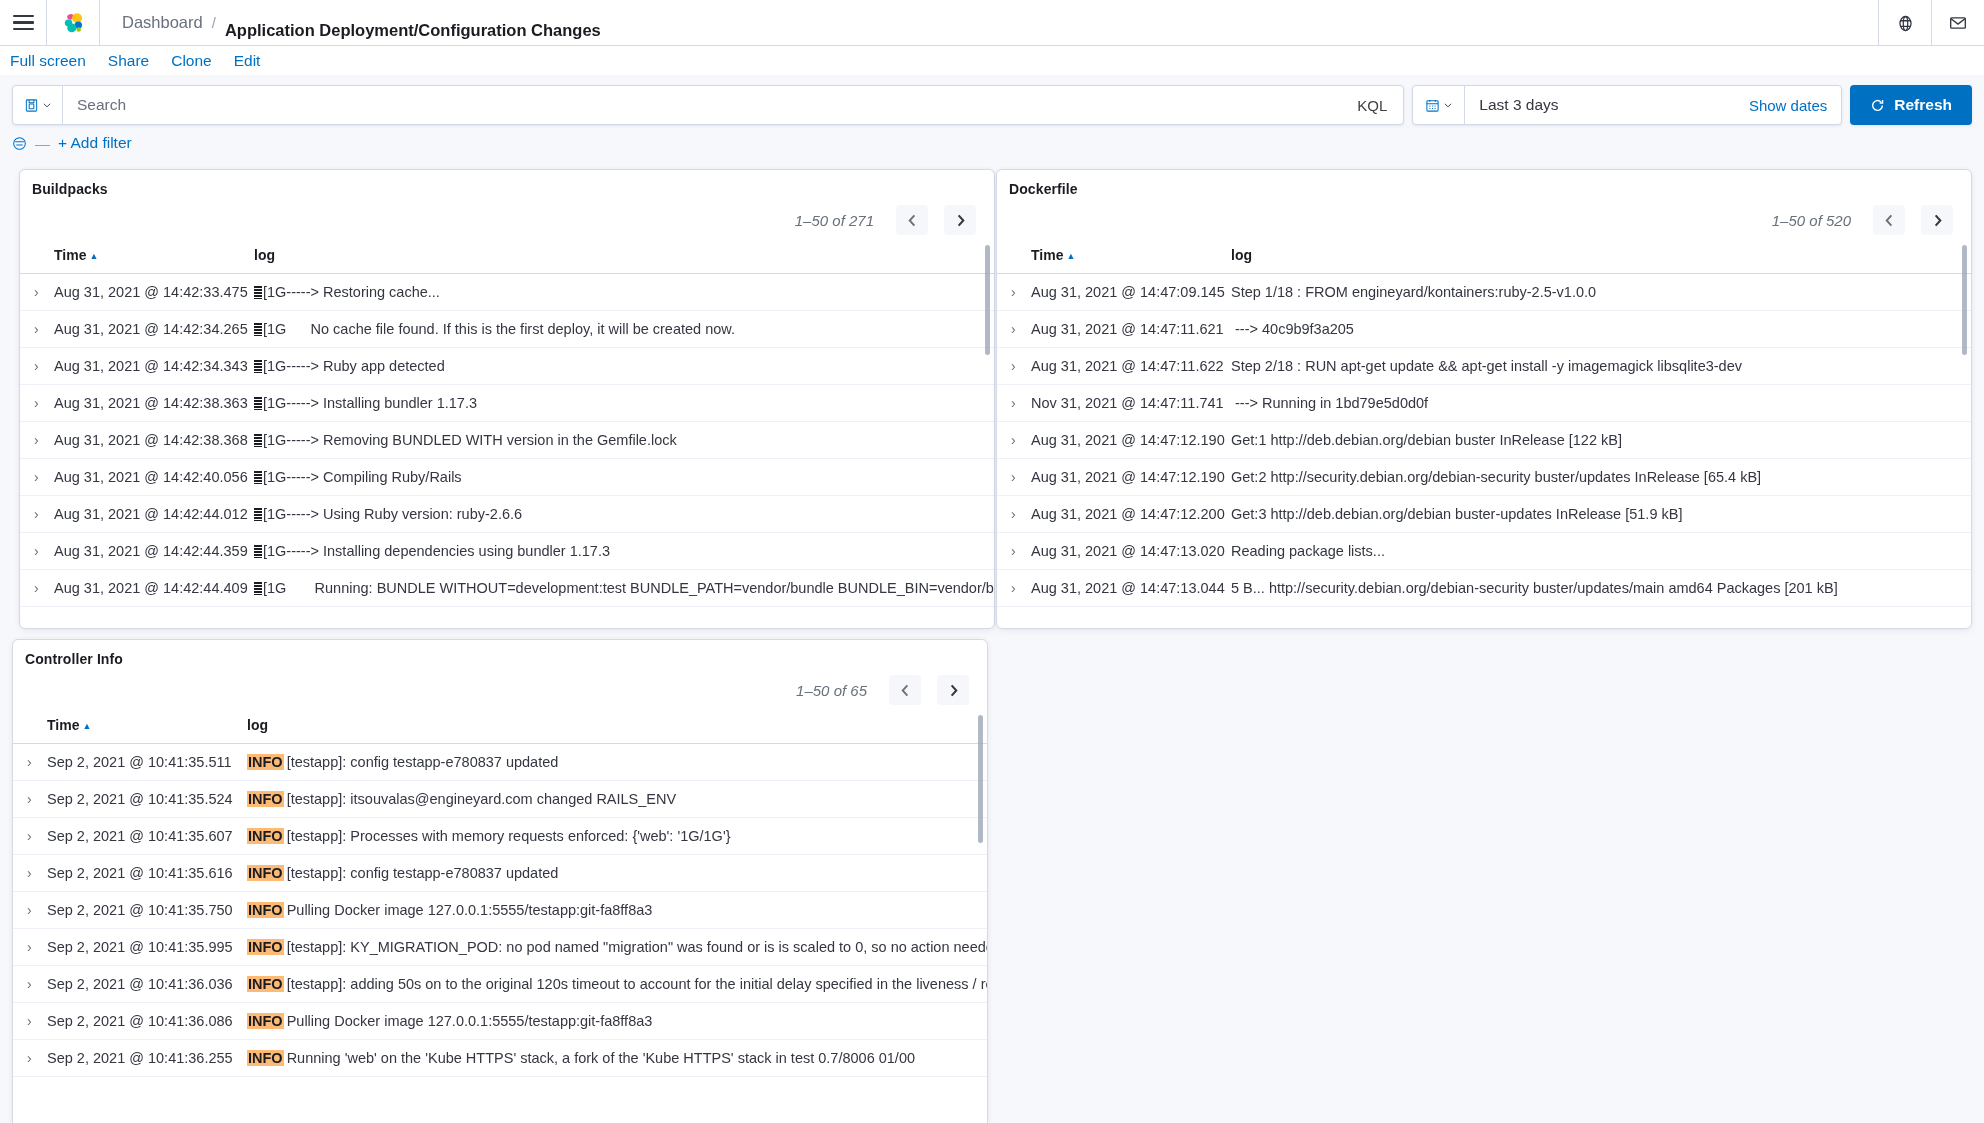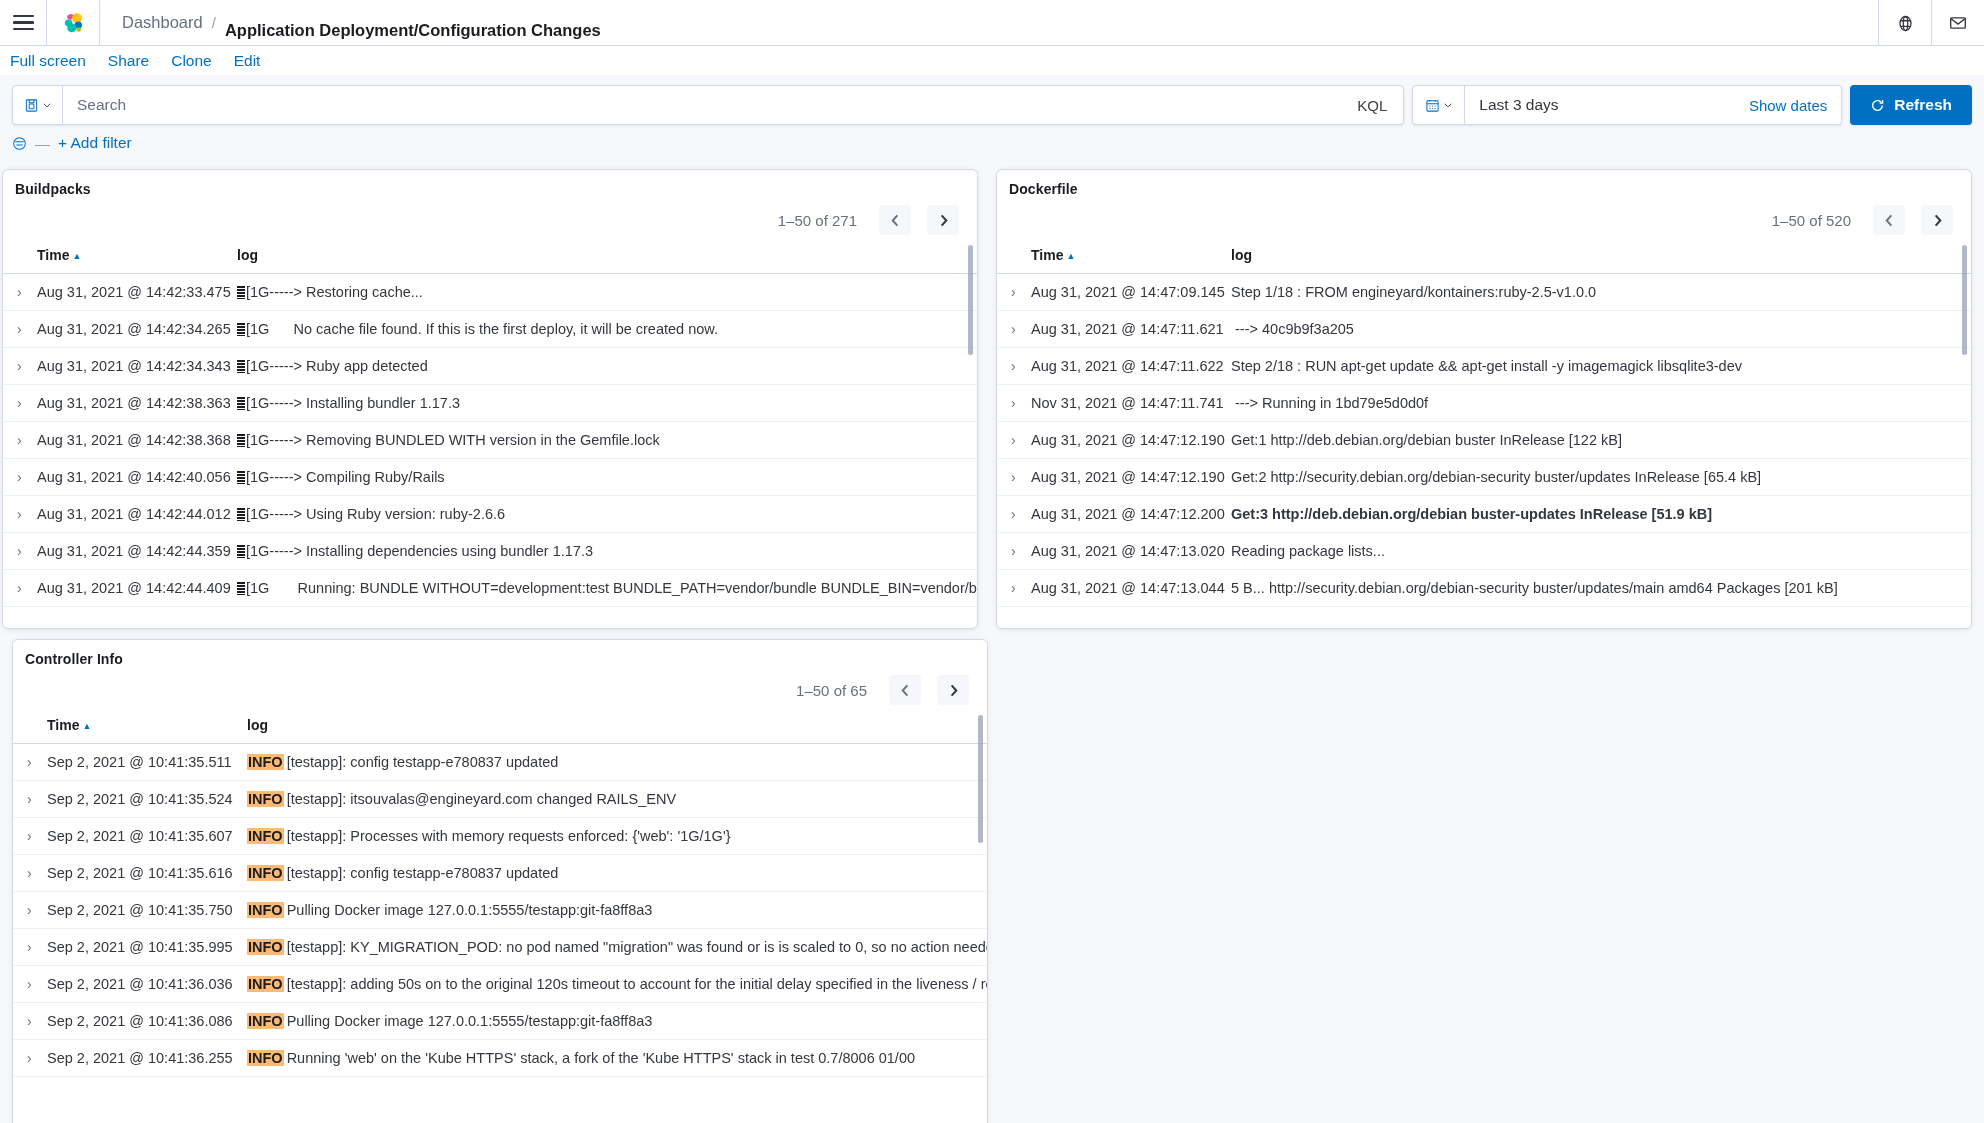--- a/index.html
+++ b/index.html
@@ -163,20 +163,21 @@
   .panel-body {
     flex: 1 1 auto;
     position: relative;
     overflow: hidden;
   }
   .pager {
     display: flex; align-items: center; justify-content: flex-end;
     gap: 16px;
     padding: 4px 18px 6px 0;
     height: 40px;
+    font-style: italic;
   }
   .pager-text { font-size: 15px; color: #69707D; margin-right: 6px; }
   .pager-btn {
     width: 32px; height: 30px;
     background: #F5F7FA;
     border: none; border-radius: 4px;
     display: flex; align-items: center; justify-content: center;
     cursor: pointer;
     color: #343741;
   }
@@ -341,21 +342,21 @@
       <circle cx="8" cy="8" r="6.2"></circle>
       <path d="M3.4 6.2h9.2M4.6 9.6h6.8"></path>
     </svg>
   </span>
   <span class="filter-dash">—</span>
   <span class="add-filter">+ Add filter</span>
 </div>
 
 <div class="dash">
 
-  <div class="panel" style="left:2px; top:8px; width:976px; height:460px;">
+  <div class="panel" style="left:19px; top:8px; width:976px; height:460px;">
     <div class="panel-title">Buildpacks</div>
     <div class="pager">
       <span class="pager-text">1–50 of 271</span>
       <button class="pager-btn prev">
         <svg width="15" height="15" viewBox="0 0 16 16" fill="none" stroke="currentColor" stroke-width="2">
             <path d="M10 2.5L5 8l5 5.5"></path>
           </svg>
       </button>
       <button class="pager-btn next">
         <svg width="15" height="15" viewBox="0 0 16 16" fill="none" stroke="currentColor" stroke-width="2.2">
@@ -482,21 +483,21 @@
                 <td><span style="white-space: pre;">Get:1 http://deb.debian.org/debian buster InRelease [122 kB]</span></td>
               </tr>
               <tr>
                 <td class="col-expand"><span class="expand-chevron">›</span></td>
                 <td class="col-time td-time">Aug 31, 2021 @ 14:47:12.190</td>
                 <td><span style="white-space: pre;">Get:2 http://security.debian.org/debian-security buster/updates InRelease [65.4 kB]</span></td>
               </tr>
               <tr>
                 <td class="col-expand"><span class="expand-chevron">›</span></td>
                 <td class="col-time td-time">Aug 31, 2021 @ 14:47:12.200</td>
-                <td><span style="white-space: pre; font-weight: bold;">Get:3 http://deb.debian.org/debian buster-updates InRelease [51.9 kB]</span></td>
+                <td><span style="white-space: pre;">Get:3 http://deb.debian.org/debian buster-updates InRelease [51.9 kB]</span></td>
               </tr>
               <tr>
                 <td class="col-expand"><span class="expand-chevron">›</span></td>
                 <td class="col-time td-time">Aug 31, 2021 @ 14:47:13.020</td>
                 <td><span style="white-space: pre;">Reading package lists...</span></td>
               </tr>
               <tr>
                 <td class="col-expand"><span class="expand-chevron">›</span></td>
                 <td class="col-time td-time">Aug 31, 2021 @ 14:47:13.044</td>
                 <td><span style="white-space: pre;">5 B... http://security.debian.org/debian-security buster/updates/main amd64 Packages [201 kB]</span></td>

